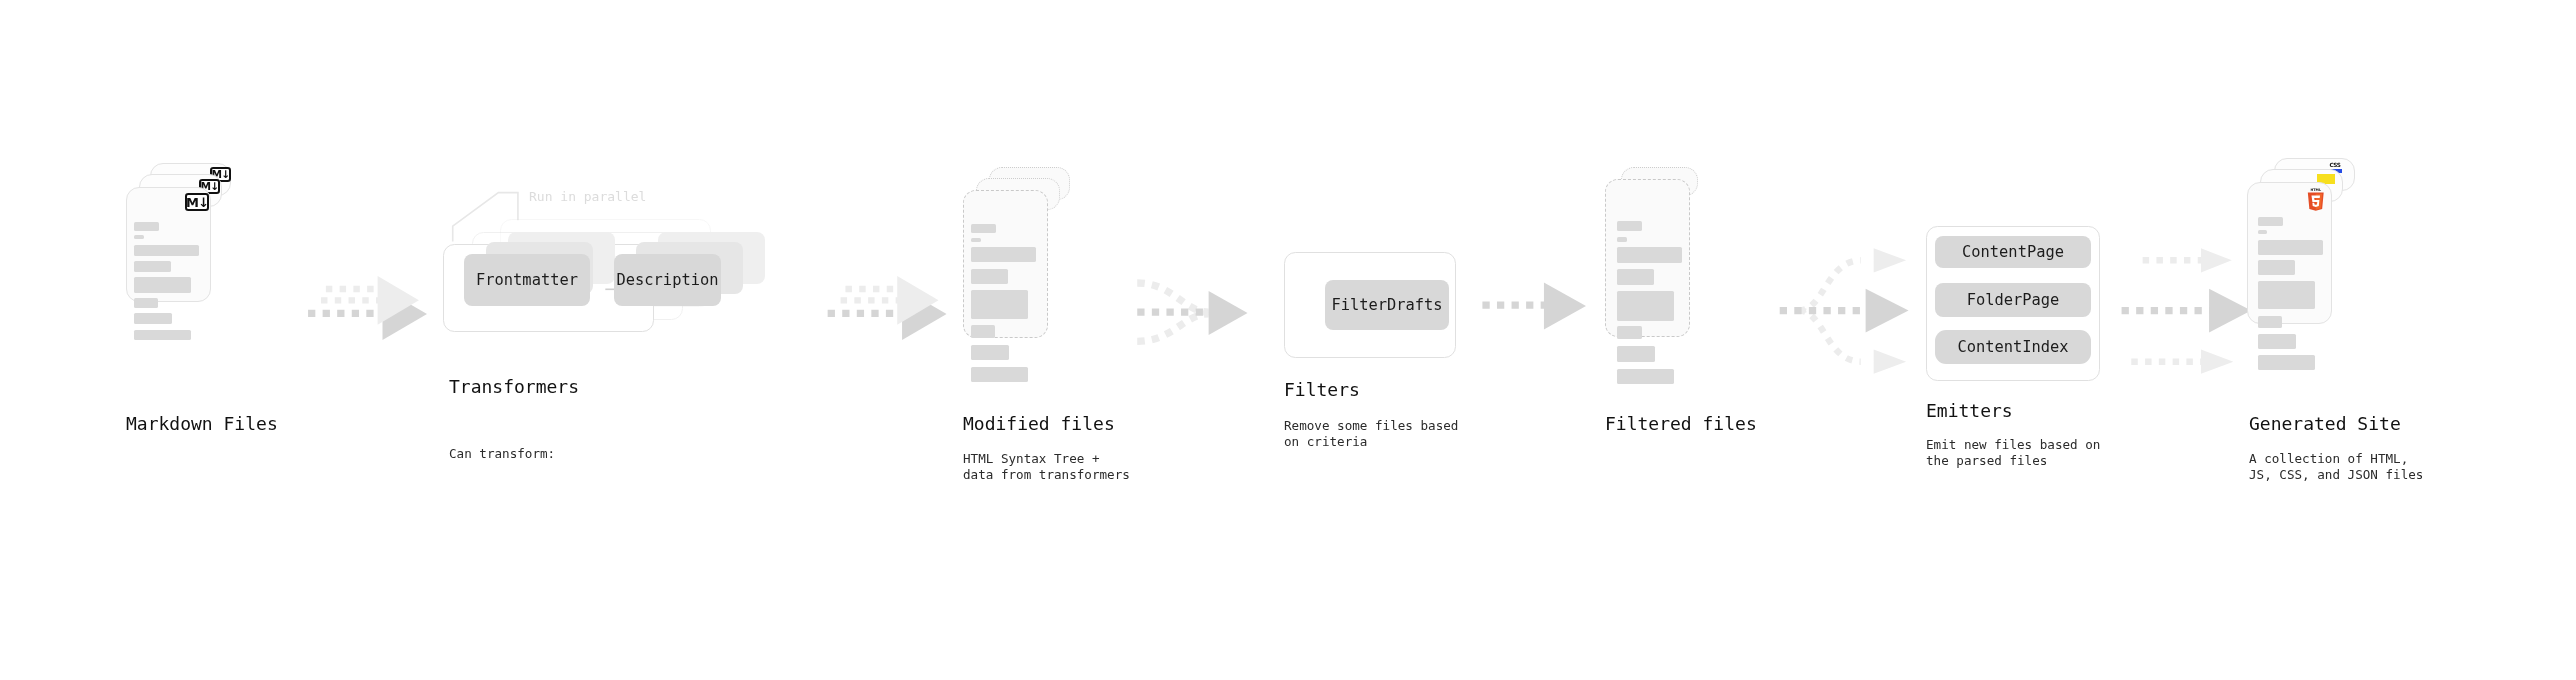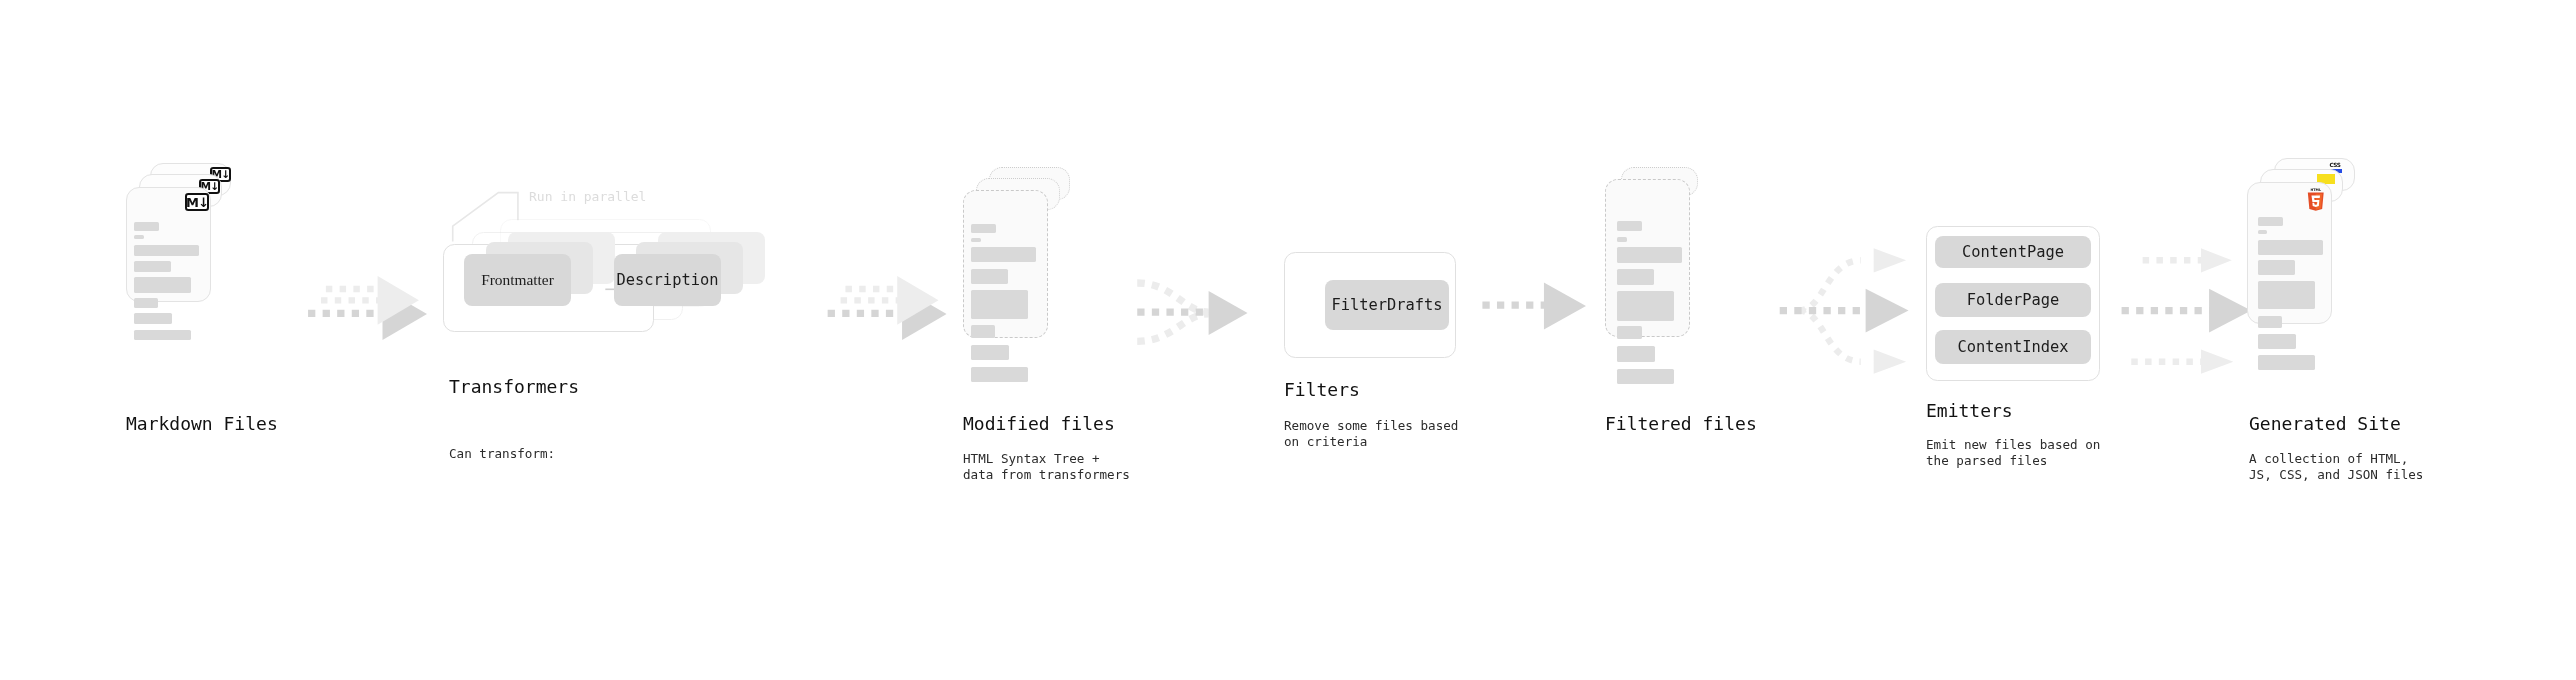--- a/index.html
+++ b/index.html
@@ -175,21 +175,21 @@
           <polygon points="50,15 62,20 50,25" fill="#e9e9e9" stroke="none"></polygon>
         <path d="M14,38 H48"></path>
           <polygon points="46,33 58,38 46,43" fill="#e3e3e3" stroke="none"></polygon>
       </g>
       <g fill="none" stroke="#cfcfcf" stroke-width="2">
         <path d="M4,56 H42"></path>
           <polygon points="40,51 53,56 40,61" fill="#cfcfcf" stroke="none"></polygon>
       </g>
     </svg>
 
-    <div class="chip" style="left:21px;top:59px;width:107px;height:52px;font-family:Liberation Serif, serif;">Frontmatter</div>
+    <div class="chip" style="left:21px;top:59px;width:126px;height:52px;">Frontmatter</div>
     <div class="chip" style="left:171px;top:59px;width:107px;height:52px;">Description</div>
   </div>
 
   <div class="title" style="left:449px;top:376px;">Transformers</div>
   <div class="sub" style="left:449px;top:413px;">
     <div>Can transform:</div>
   </div>
 
   <svg class="conn" style="left:821px;top:268px;width:146px;height:89px;" viewBox="0 0 180 110">
     <g stroke="#d5d5d5" stroke-width="9" stroke-dasharray="9 9" fill="none">
@@ -269,21 +269,21 @@
       <path d="M4,97 H114"></path>
     </g>
     <polygon points="120,20 160,35 120,50" fill="#ededed"></polygon>
     <polygon points="110,70 163,97 110,124" fill="#d5d5d5"></polygon>
     <polygon points="120,145 160,160 120,175" fill="#ededed"></polygon>
   </svg>
 
   <div class="pbox" style="left:1926px;top:226px;width:174px;height:155px;"></div>
   <div class="chip" style="left:1935px;top:236px;width:156px;height:32px;">ContentPage</div>
   <div class="chip" style="left:1935px;top:283px;width:156px;height:34px;">FolderPage</div>
-  <div class="chip" style="left:1935px;top:330px;width:156px;height:34px;">ContentIndex</div>
+  <div class="chip" style="left:1935px;top:330px;width:156px;height:34px;border-radius:11px;">ContentIndex</div>
   <div class="title" style="left:1926px;top:400px;">Emitters</div>
   <div class="sub" style="left:1926px;top:437px;">Emit new files based on
 the parsed files</div>
 
   <svg class="conn" style="left:2113px;top:232px;width:163px;height:158px;" viewBox="0 0 200 195">
     <g stroke="#ececec" stroke-width="8" stroke-dasharray="8 9" fill="none">
       <path d="M36,35 H118"></path>
       <path d="M22,160 H118"></path>
     </g>
     <g stroke="#d5d5d5" stroke-width="9" stroke-dasharray="9 9" fill="none">

